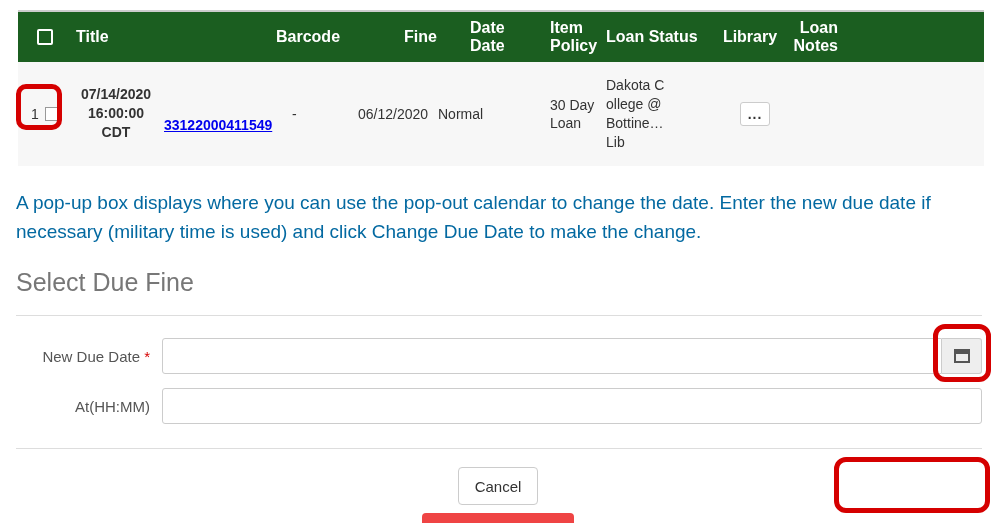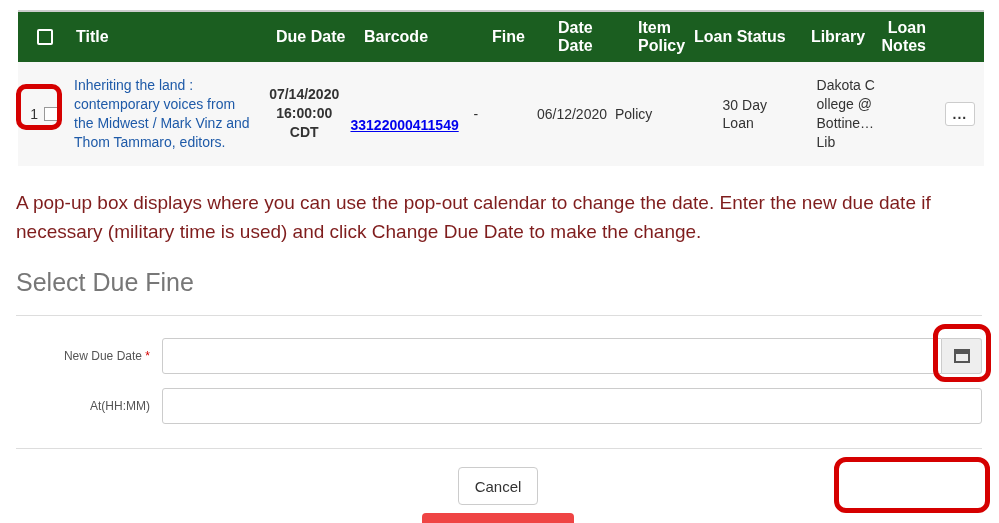--- a/index.html
+++ b/index.html
@@ -24,39 +24,39 @@
     .td { padding: 4px 4px; }
     .td-check { width: 54px; display:flex; align-items:center; justify-content:center; position:relative; }
     .td-title { width: 200px; color: #0d47a1; line-height: 1.35; }
     .td-title a { color: #1e5aa8; text-decoration:none; }
     .td-due { width: 88px; text-align:center; font-weight:600; color:#333; line-height:1.35; }
     .td-barcode { width: 128px; color:#1e5aa8; font-weight:600;margin-top:23px; }
     .td-fine { width: 66px; }
     .td-loandate { width: 80px; }
     .td-status { width: 112px; }
     .td-policy { width: 56px; line-height:1.3; }
-    .td-library { width: 72px; line-height:1.35; word-break:break-all;margin-left:40px; }
+    .td-library { width: 72px; line-height:1.35; word-break:break-all; }
     .td-notes { width: 56px; }
     .td-actions { width: 50px; display:flex; justify-content:center; }
     
     .header-checkbox { width:16px; height:16px; border:2px solid #fff; border-radius:2px; background:transparent; }
     .row-checkbox { width:14px; height:14px; border:1px solid #999; background:#fff; margin-left:4px; }
     .rownum { margin-right:2px; }
     .more-btn { width:30px; height:24px; border:1px solid #ccc; border-radius:3px; background:#fff; display:flex; align-items:center; justify-content:center; font-weight:bold; letter-spacing:1px; color:#333; cursor:pointer; }
     
     .red-box-check { position:absolute; left:-2px; top:-18px; width:46px; height:46px; border:5px solid #d50000; border-radius:10px; pointer-events:none; }
     
-    .instruction { margin: 22px 16px; font-size: 19px; line-height: 1.55; color:#7f1d1d; }
+    .instruction { margin: 22px 16px; font-size: 19px; line-height: 1.55; color:#0369a1; }
     
     .dialog { margin: 10px 16px; width: 966px; }
     .dialog-title { font-size: 25px; color: #777; font-weight:400; margin-bottom:18px; }
     .hr { border:none; border-top:1px solid #ddd; margin-bottom:22px; }
     
     .field-row { display:flex; align-items:center; margin-bottom:14px; position:relative; }
-    .field-label { width: 146px; text-align:right; padding-right:12px; color:#555; font-size:12px; }
+    .field-label { width: 146px; text-align:right; padding-right:12px; color:#555; font-size:15px; }
     .req { color:#d50000; }
     .field-input { flex:1; display:flex; }
     .text-input { flex:1; height:36px; border:1px solid #ccc; border-radius:3px 0 0 3px; padding:0 8px; font-size:14px; }
     .text-input.solo { border-radius:3px; }
     .cal-btn { width:40px; height:36px; border:1px solid #ccc; border-left:none; border-radius:0 3px 3px 0; background:#eee; display:flex; align-items:center; justify-content:center; cursor:pointer; }
     .cal-icon { width:16px; height:14px; border:2px solid #555; border-top-width:5px; position:relative; }
     
     .red-box-cal { position:absolute; right:-9px; top:-14px; width:58px; height:58px; border:5px solid #d50000; border-radius:12px; pointer-events:none; }
     
     .hr2 { border:none; border-top:1px solid #ddd; margin-top:24px; margin-bottom:18px; }
@@ -68,47 +68,43 @@
   </style>
 </head>
 <body>
 
 <div class="table-wrap">
   <div class="thead">
     <div class="th th-check">
       <div class="header-checkbox"></div>
     </div>
     <div class="th th-title">Title</div>
-    <div class="th th-due">Due Date</div>
     <div class="th th-barcode">Barcode</div>
     <div class="th th-fine">Fine</div>
     <div class="th th-loandate">Date Date</div>
     <div class="th th-policy">Item Policy</div>
     <div class="th th-status">Loan Status</div>
     <div class="th th-library">Library</div>
     <div class="th th-notes">Loan Notes</div>
     <div class="th th-actions"></div>
   </div>
 
   <div class="trow">
     <div class="td td-check">
       <span class="rownum">1</span>
       <div class="row-checkbox"></div>
       <div class="red-box-check"></div>
     </div>
-    <div class="td td-title">
-      <a href="#">Inheriting the land : contemporary voices from the Midwest / Mark Vinz and Thom Tammaro, editors.</a>
-    </div>
     <div class="td td-due">07/14/2020 16:00:00 CDT</div>
     <div class="td td-barcode">
       <a href="#">33122000411549</a>
     </div>
     <div class="td td-fine">-</div>
     <div class="td td-loandate">06/12/2020</div>
-    <div class="td td-status">Policy</div>
+    <div class="td td-status">Normal</div>
     <div class="td td-policy">30 Day Loan</div>
     <div class="td td-library">Dakota College @ Bottine… Lib</div>
     <div class="td td-notes"></div>
     <div class="td td-actions">
       <div class="more-btn">
         <span>...</span>
       </div>
     </div>
   </div>
 </div>

